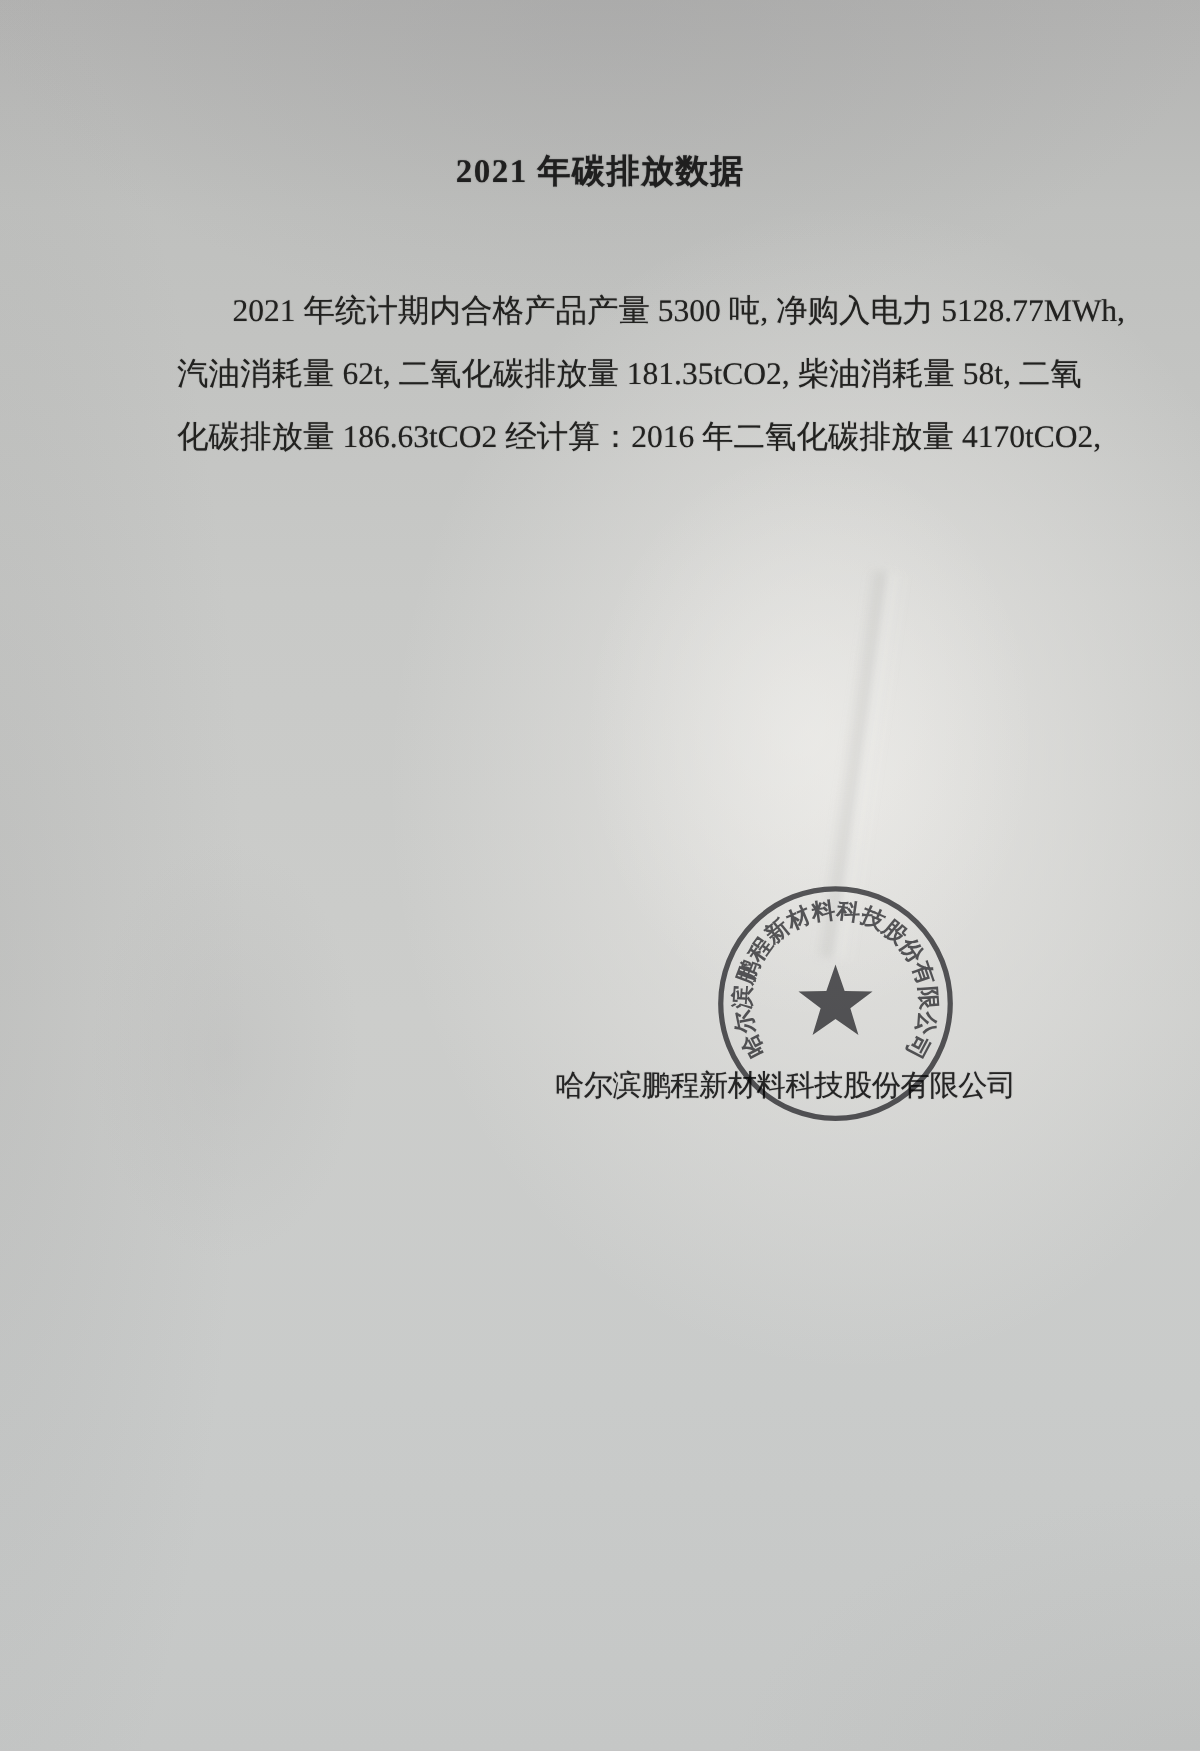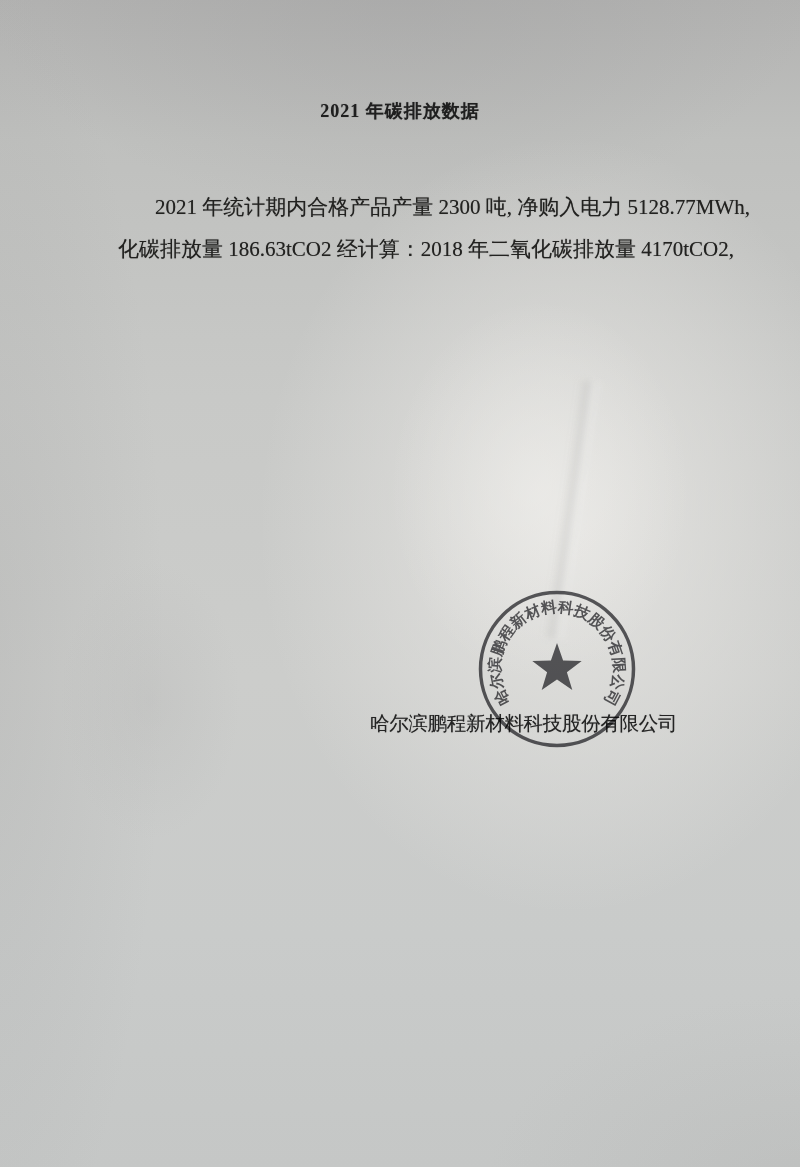--- a/index.html
+++ b/index.html
@@ -37,21 +37,21 @@
     transform: rotate(8deg);
     background: linear-gradient(90deg, rgba(180,180,178,0.0), rgba(180,180,178,0.35) 45%, rgba(236,236,234,0.4) 55%, rgba(236,236,234,0));
     filter: blur(3px);
   }
 
   .title {
     position: absolute;
     top: 99px; left: 0; right: 0;
     margin: 0;
     text-align: center;
-    font-size: 18px;
+    font-size: 22px;
     font-weight: 600;
     letter-spacing: 1px;
     color: #1f1f1f;
     text-shadow: 0 0 0.8px rgba(30,30,30,0.55);
   }
 
   .bodytext {
     position: absolute;
     top: 186px;
     left: 118px;
@@ -102,22 +102,23 @@
 
 <div class="page">
 
   <div class="crease c1"></div>
   <div class="crease c2"></div>
   <div class="crease c3"></div>
 
   <h1 class="title">2021 年碳排放数据</h1>
 
   <div class="bodytext">
-    <p class="indent">2021 年统计期内合格产品产量 2300 吨, 净购入电力 5128.77MWh,</p>
-    <p>化碳排放量 186.63tCO2 经计算：2018 年二氧化碳排放量 4170tCO2,</p>
+    <p class="indent">2021 年统计期内合格产品产量 5300 吨, 净购入电力 5128.77MWh,</p>
+    <p>汽油消耗量 62t, 二氧化碳排放量 181.35tCO2, 柴油消耗量 58t, 二氧</p>
+    <p>化碳排放量 186.63tCO2 经计算：2016 年二氧化碳排放量 4170tCO2,</p>
   </div>
 
   <div class="companytext">哈尔滨鹏程新材料科技股份有限公司</div>
 
   <svg class="seal" viewBox="0 0 160 160" xmlns="http://www.w3.org/2000/svg">
     <circle cx="80" cy="80" r="76.5" fill="none" stroke-width="3.5" stroke="#48484c"></circle>
     <path id="sealArcPath" fill="none" stroke="none" d="M 33.3 112.7 A 57 57 0 1 1 126.7 112.7"></path>
     <text class="arc-text" fill="#48484c">
       <textPath href="#sealArcPath" startOffset="0" textLength="249" lengthAdjust="spacingAndGlyphs">哈尔滨鹏程新材料科技股份有限公司</textPath>
     </text>

